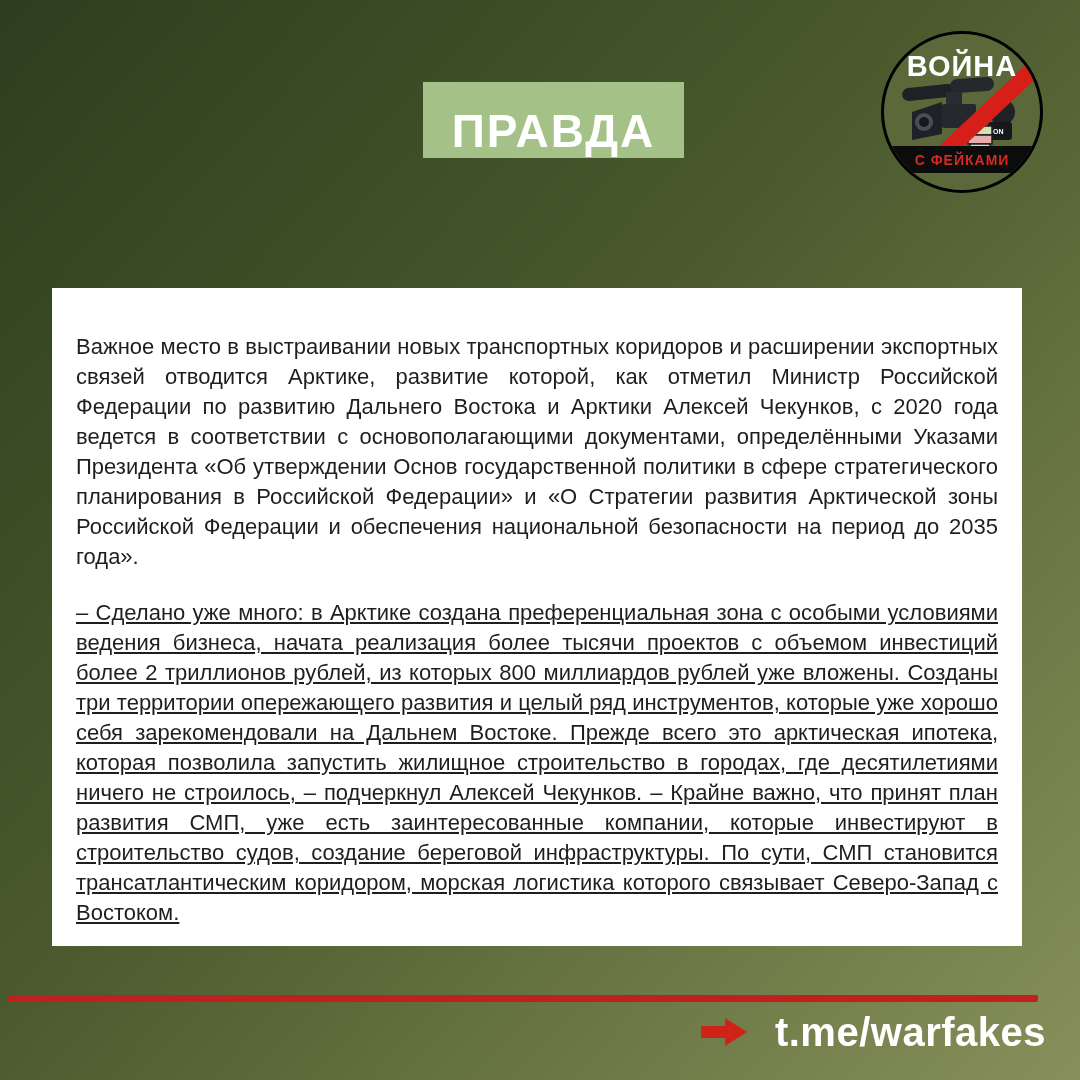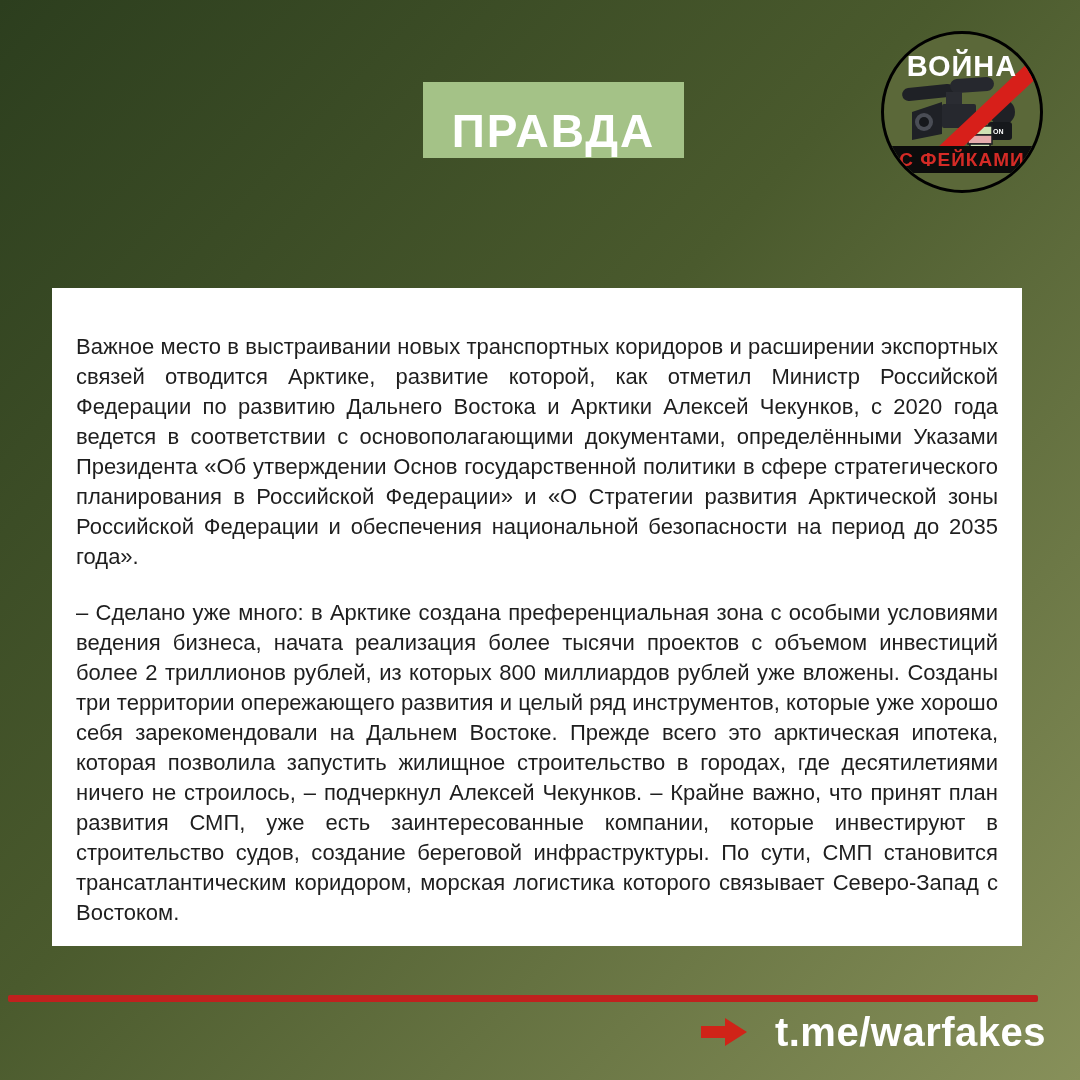--- a/index.html
+++ b/index.html
@@ -32,31 +32,31 @@
   .logo-title{
     position:absolute;top:16px;left:0;width:100%;text-align:center;
     color:#ffffff;font-size:29px;font-weight:800;letter-spacing:1px;
   }
   .logo-band{
     position:absolute;left:-12px;right:-12px;bottom:17px;height:27px;
     background:var(--logo-band);
     display:flex;align-items:center;justify-content:center;
   }
   .logo-band-label{
-    color:var(--logo-band-text);font-size:19px;font-weight:800;letter-spacing:1px;
+    color:var(--logo-band-text);font-size:14px;font-weight:800;letter-spacing:1px;
   }
   .card{
     position:absolute;left:52px;top:288px;width:970px;min-height:547px;
     background:var(--card-bg);padding:16px 24px 18px 24px;
   }
   .card p{
     font-size:22px;line-height:30px;color:var(--card-text);
     text-align:justify;text-align-last:left;margin-top:28px;
   }
-  .card p + p{margin-top:26px;}
+  .card p + p{margin-top:26px;text-decoration:underline;}
   .divider{
     position:absolute;left:8px;top:995px;width:1030px;height:7px;
     background:var(--accent-red);border-radius:2px;
   }
   .footer{
     position:absolute;right:34px;top:1006px;height:52px;
     display:flex;align-items:center;gap:28px;
   }
   .footer-link{
     color:#ffffff;font-size:40px;font-weight:700;letter-spacing:0.5px;

